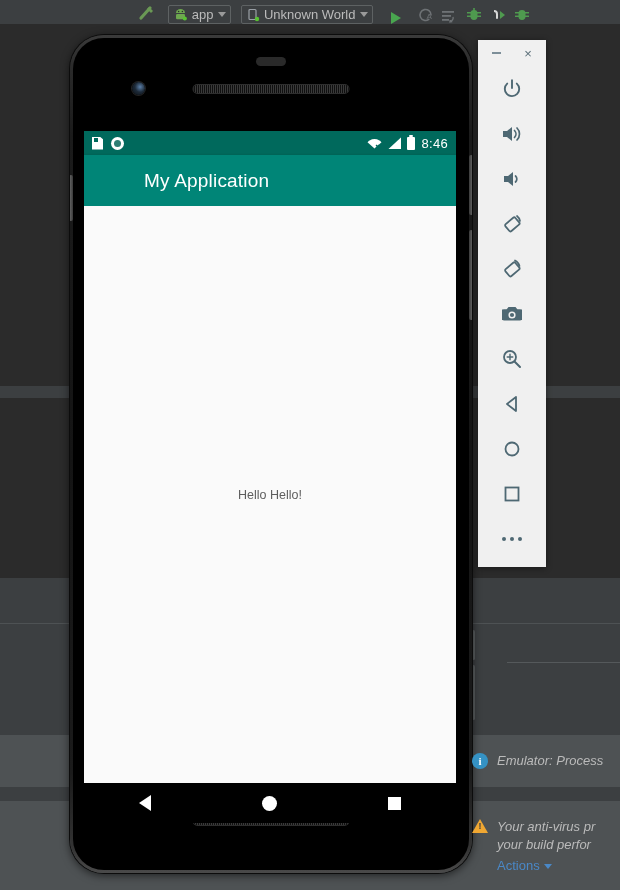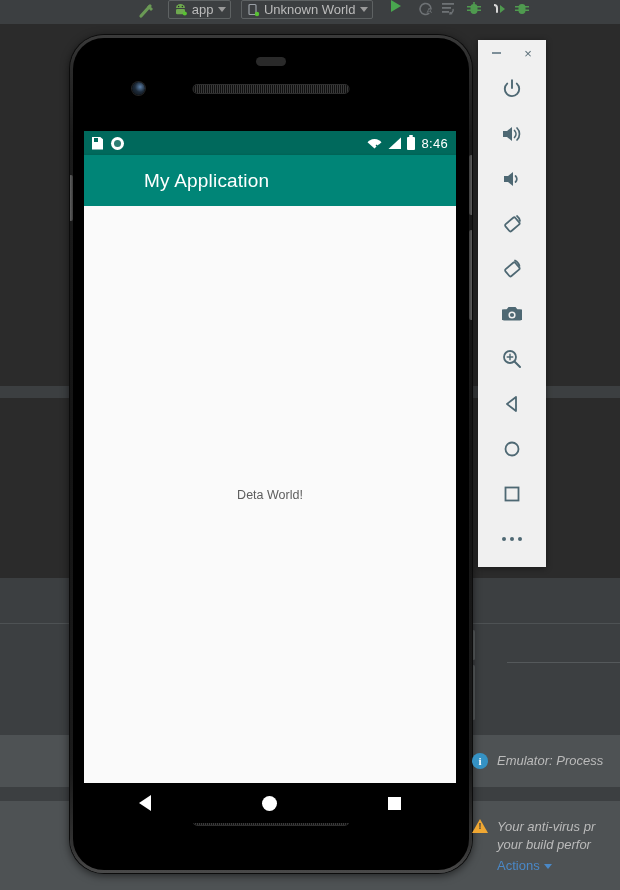--- a/index.html
+++ b/index.html
@@ -26,21 +26,21 @@
   .band-notif-1   { top: 735px; height: 52px; background: #4e5254; }
   .band-notif-gap { top: 787px; height: 14px; background: #3c3f41; }
   .band-notif-2   { top: 801px; height: 89px; background: #4e5254; }
 
   .band-inner-line { position:absolute; left:507px; width:113px; height:1px; background:#55595b; }
 
   .vscroll-mark { position: absolute; width: 3px; background: #5a5e60; border-radius: 2px; }
 
   
   .toolbar { position: absolute; top: 0; left: 0; width: 532px; height: 24px;
-             display: flex; align-items: flex-start; padding-left: 33px; }
+             display: flex; align-items: flex-end; padding-left: 33px; }
 
   .tb-icon { color: #6a9955; display: flex; align-items: center; justify-content: center; }
 
   .combo {
     height: 19px; border: 1px solid #5e6263; border-radius: 2px;
     display: flex; align-items: center; gap: 4px;
     padding: 0 4px 0 4px; background: #3c3f41;
   }
   .combo-label { color: #bbbbbb; font-size: 13px; line-height: 13px; white-space: nowrap; }
   .caret-down {
@@ -373,21 +373,21 @@
           <span class="battery-ico"></span>
           <span class="sb-clock">8:46</span>
         </div>
       </div>
 
       <div class="appbar">
         <span class="appbar-title">My Application</span>
       </div>
 
       <div class="content">
-        <span class="hello">Deta World!</span>
+        <span class="hello">Hello Hello!</span>
       </div>
     </div>
 
     <div class="navbar">
       <span class="nav-back"></span>
       <span class="nav-home"></span>
       <span class="nav-recent"></span>
     </div>
   </div>
 

